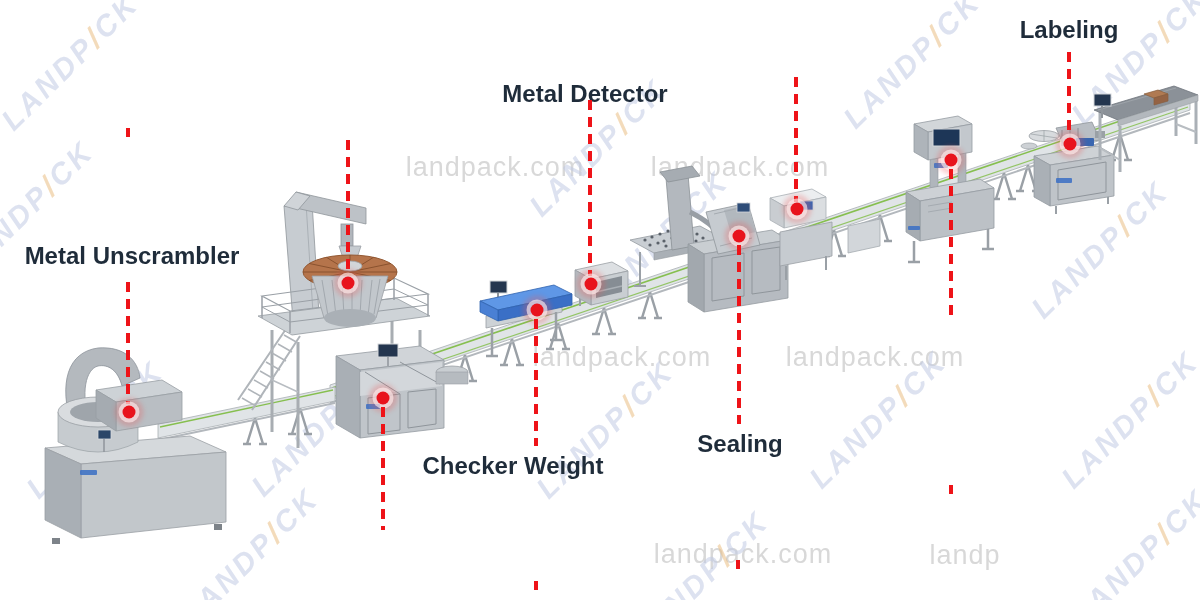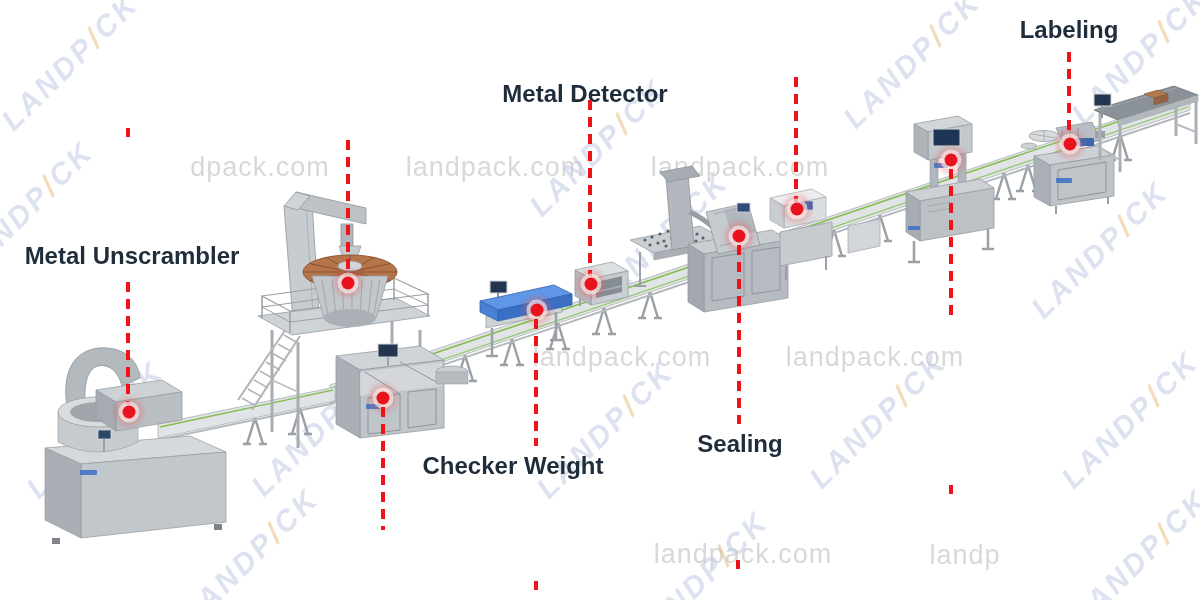--- a/index.html
+++ b/index.html
@@ -17,21 +17,20 @@
   .ann-dot{position:absolute;width:13px;height:13px;border-radius:50%;background:#e8131c;transform:translate(-50%,-50%);
     box-shadow:0 0 0 4px rgba(255,235,235,.65),0 0 4px 8px rgba(235,90,90,.28);}
   .ann-speck{position:absolute;width:4px;height:9px;background:#ee1318;transform:translateX(-50%);}
 </style>
 </head>
 <body>
 
 <div class="stage">
 
   <div class="watermarks">
-    <span class="wm-url" style="left:260px;top:167px">dpack.com</span>
     <span class="wm-url" style="left:495px;top:167px">landpack.com</span>
     <span class="wm-url" style="left:740px;top:167px">landpack.com</span>
     <span class="wm-url" style="left:622px;top:357px">landpack.com</span>
     <span class="wm-url" style="left:875px;top:357px">landpack.com</span>
     <span class="wm-url" style="left:743px;top:554px">landpack.com</span>
     <span class="wm-url" style="left:965px;top:555px">landp</span>
 
     <span class="wm-logo" style="left:70px;top:62px"><span>LANDP</span><span class="slash">/</span><span>CK</span></span>
     <span class="wm-logo" style="left:598px;top:148px"><span>LANDP</span><span class="slash">/</span><span>CK</span></span>
     <span class="wm-logo" style="left:912px;top:60px"><span>LANDP</span><span class="slash">/</span><span>CK</span></span>

